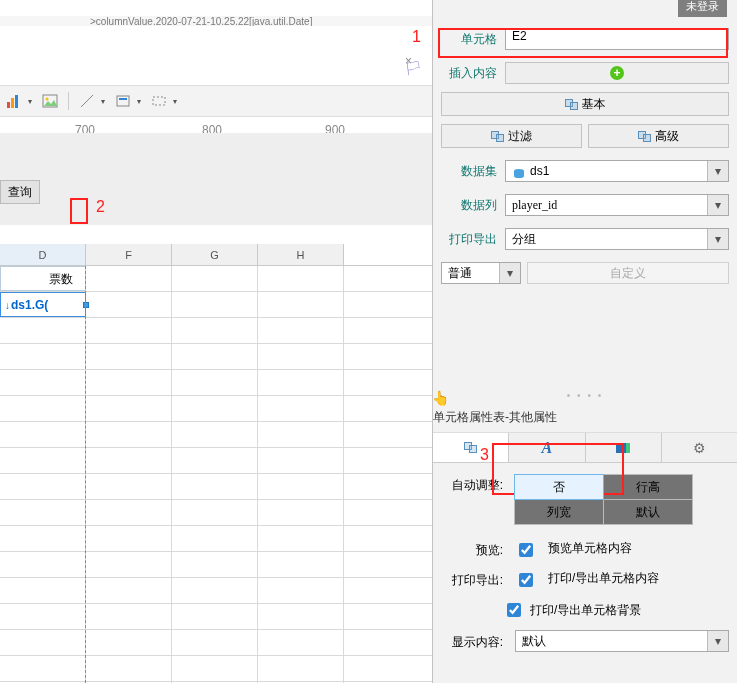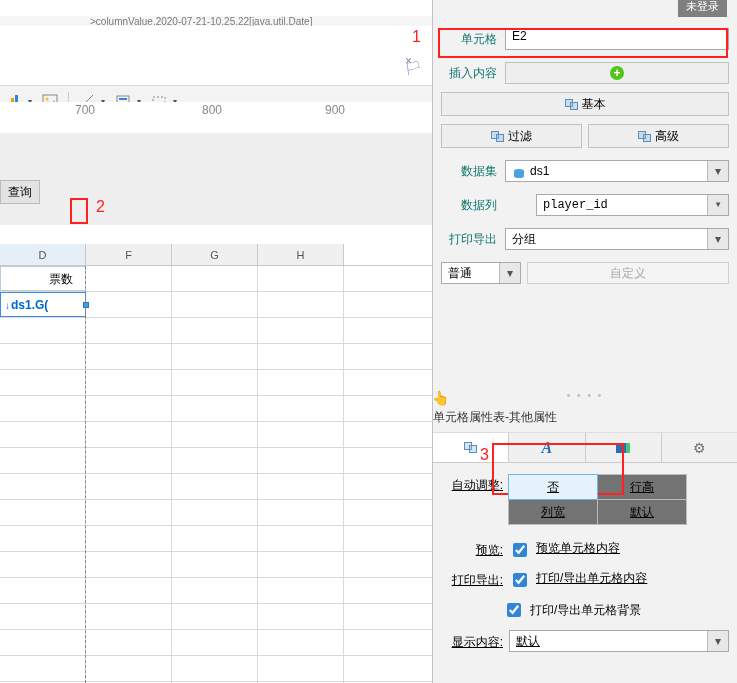--- a/index.html
+++ b/index.html
@@ -7,21 +7,21 @@
   .left-pane { position: absolute; left: 0; top: 0; width: 432px; height: 683px; background: #fff; }
   .right-pane { position: absolute; left: 432px; top: 0; width: 305px; height: 683px; background: #f2f2f2; border-left: 1px solid #c2c2c2; }
   .top-bar { position:absolute; top:0; left:0; right:0; height:10px; background:#f6f6f6; color:#7a7a7a; font-size:10px; padding-left:90px; overflow:hidden; white-space:nowrap;margin-top:16px; }
   .tab-area { position:absolute; top:40px; left:0; right:0; height:40px; background:#fff; }
   .close-x { position:absolute; right:20px; top:54px; color:#888; font-size:12px; cursor:pointer; }
   .purple-flag { position:absolute; right:10px; top:60px; font-size:14px; color:#a28ad8; }
   .toolbar { position:absolute; top:85px; left:0; right:0; height:32px; background:#f3f3f3; border-top:1px solid #ddd; border-bottom:1px solid #ddd; display:flex; align-items:center; gap:10px; padding-left:6px; }
   .tb-icon { width:16px; height:16px; display:inline-block; }
   .tb-sep { width:1px; height:18px; background:#ccc; }
   .dd { font-size:8px; color:#555; margin-left:-4px; }
-  .ruler { position:absolute; top:102px; left:0; right:0; height:16px; background:#fff; font-size:10px; color:#888; }
+  .ruler { position:absolute; top:122px; left:0; right:0; height:16px; background:#fff; font-size:10px; color:#888; }
   .ruler span { position:absolute; top:1px; }
   .query-area { position:absolute; top:133px; left:0; right:0; height:92px; background:#eee; }
   .query-btn { position:absolute; left:0; top:47px; width:40px; height:24px; background:#e3e3e3; border:1px solid #bbb; line-height:22px; text-align:center; }
   .grid { position:absolute; top:244px; left:0; right:0; bottom:0; background:#fff; }
   .colhdr { display:flex; height:22px; border-bottom:1px solid #c9c9c9; }
   .ch { border-right:1px solid #c9c9c9; text-align:center; line-height:22px; background:#f0f0f0; color:#555; font-size:11px; }
   .ch.D { width:86px; background:#e6eef7; }
   .ch.F { width:86px; }
   .ch.G { width:86px; }
   .ch.H { width:86px; }
@@ -52,21 +52,21 @@
   .hand { position:absolute; left:432px; top:390px; font-size:14px; color:#999; }
   .sec-title { padding:8px 0 6px; color:#333; border-bottom:1px solid #ddd; }
   .ptabs { display:flex; border-bottom:1px solid #ccc; height:30px; }
   .ptab { flex:1; display:flex; align-items:center; justify-content:center; cursor:pointer; background:#f0f0f0; border-right:1px solid #ccc; }
   .ptab.active { background:#fff; }
   .ptab:last-child { border-right:none; }
   .btn-grid { display:flex; flex-wrap:wrap; width:180px; }
   .btn-cell { width:90px; height:26px; border:1px solid #bbb; text-align:center; line-height:24px; background:#737373; cursor:pointer; margin-left:-1px; margin-top:-1px; }
   .btn-cell.sel-on { background:#e6f3ff; border-color:#6fb7e8; position:relative; z-index:1; }
   .chk-row { display:flex; align-items:center; gap:6px; padding:5px 8px 5px 70px; }
-  .chk-label-row { display:flex; align-items:flex-start; gap:6px; padding:5px 8px;text-decoration:underline; }
+  .chk-label-row { display:flex; align-items:flex-start; gap:12px; padding:5px 8px; }
   .chk-label-row .rp-label2 { width:62px; text-align:right; padding-top:2px; }
   input[type=checkbox] { width:14px; height:14px; accent-color:#2f86d6; }
   .copy-icon { display:inline-flex; gap:0; }
   .copy-icon .sq { width:8px; height:8px; border:1px solid #5b8fb9; background:rgba(135,185,225,0.35); }
   .copy-icon .sq2 { margin-left:-3px; margin-top:3px; }
   .login-badge { position:absolute; right:10px; top:-2px; background:#7f7f7f; color:#fff; padding:1px 8px 3px; font-size:11px; }
   .gear { font-size:14px; color:#6e6e6e; }
   .A-icon { font-family: "Times New Roman", serif; font-size:16px; color:#2a6fb5; font-weight:bold; font-style:italic; }
   .rect-icon { width:14px; height:10px; background:#2a6fb5; display:inline-block; border-right:4px solid #3ec97c; }
   .grip { text-align:center; color:#bbb; font-size:10px; letter-spacing:2px; }
@@ -292,21 +292,21 @@
     <div class="sel">
       <span class="db-icon"><svg viewBox="0 0 14 12">
             <ellipse cx="7" cy="3" rx="5" ry="2" fill="#4aa3df"></ellipse>
             <path d="M2 3 v5 a5 2 0 0 0 10 0 v-5" fill="#4aa3df"></path>
           </svg></span><span>ds1</span>
     </div>
   </div>
 
   <div class="rp-row">
     <div class="rp-label">数据列</div>
-    <div class="sel" style="font-family:Liberation Mono, monospace;margin-left:31px;">player_id</div>
+    <div class="sel" style="font-family:Liberation Serif, serif;">player_id</div>
   </div>
 
   <div class="rp-row">
     <div class="rp-label">打印导出</div>
     <div class="sel">分组</div>
   </div>
 
   <div class="rp-row twocol" style="padding-left:8px;">
     <div class="sel" style="flex:0 0 80px">普通</div>
     <div class="disabled-btn">自定义</div>

